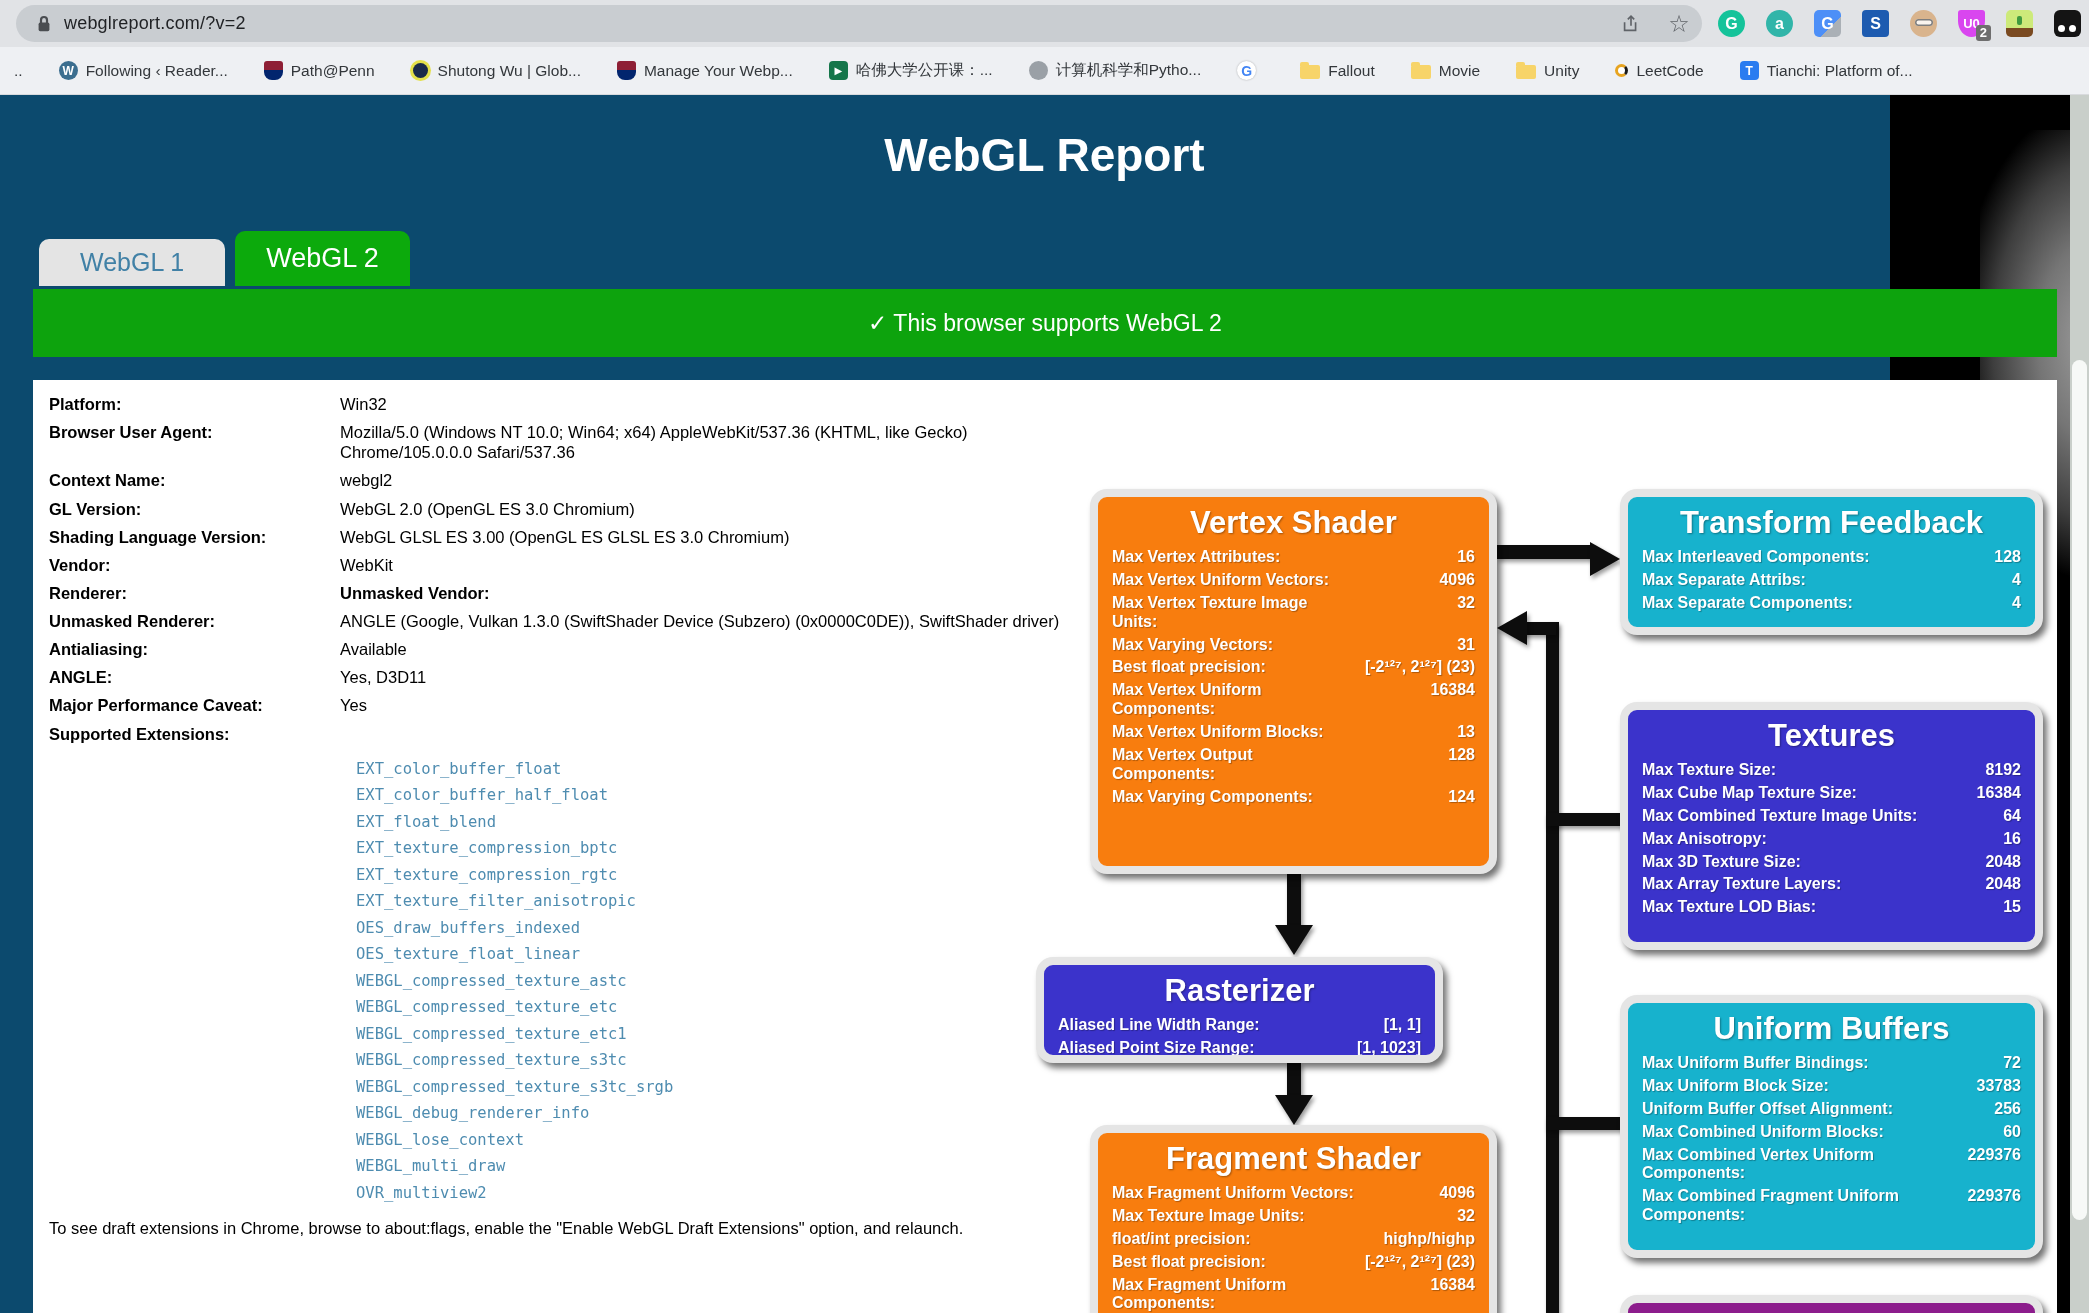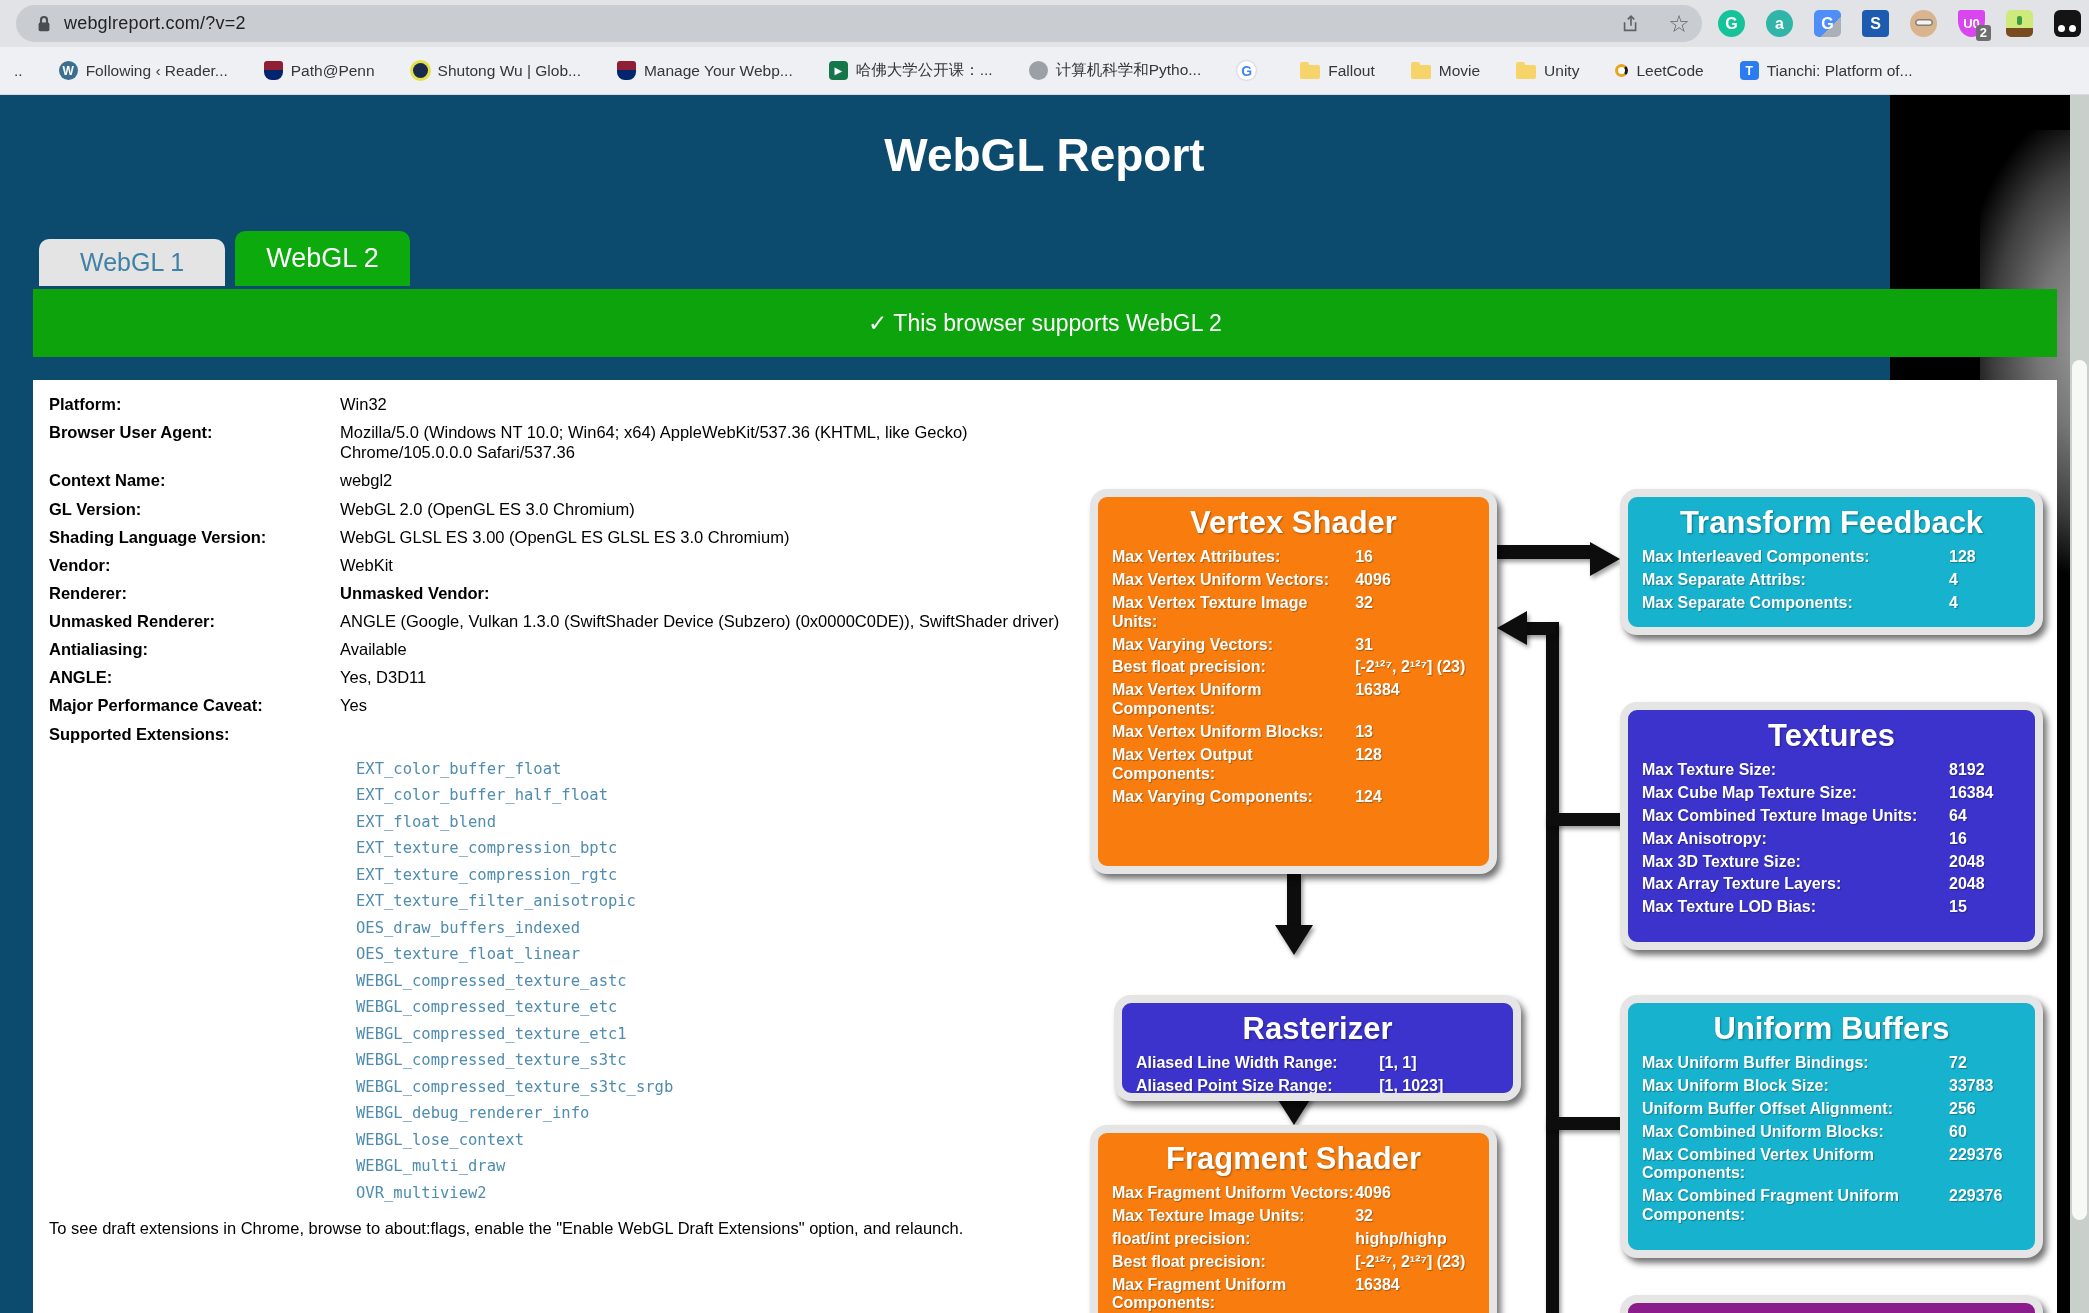--- a/index.html
+++ b/index.html
@@ -69,30 +69,30 @@
   .ahead-right { border-top:17px solid transparent; border-bottom:17px solid transparent; border-left:30px solid #0d0d0d; }
   .ahead-left  { border-top:17px solid transparent; border-bottom:17px solid transparent; border-right:30px solid #0d0d0d; }
   .ahead-down  { border-left:19px solid transparent; border-right:19px solid transparent; border-top:30px solid #0d0d0d; }
 
   .diagram-box { position:absolute; z-index:4; border:8px solid #e5e5e5; border-radius:17px; box-shadow:4px 5px 6px rgba(0,0,0,.55); padding:6px 14px 10px; overflow:hidden; }
   .box-title { text-align:center; color:#fff; font-size:31px; font-weight:bold; margin:2px 0 7px; text-shadow:1px 1px 2px rgba(0,0,0,.35); }
   .box-row { display:grid; margin:4px 0; }
   .col-left  .box-row { grid-template-columns:67% 33%; }
   .col-right .box-row { grid-template-columns:81% 19%; }
   .box-label { color:#fff; font-weight:bold; font-size:16px; line-height:1.18; text-shadow:1px 1px 1px rgba(0,0,0,.3); }
-  .box-value { color:#fff; font-weight:bold; font-size:16px; line-height:1.18; text-shadow:1px 1px 1px rgba(0,0,0,.3); }
+  .box-value { color:#fff; font-weight:bold; font-size:16px; line-height:1.18; text-shadow:1px 1px 1px rgba(0,0,0,.3);text-align:right; }
   .variant-orange { background:#f87d0e; }
   .variant-cyan   { background:#17b2cd; }
   .variant-blue   { background:#3b33cb; }
   .variant-purple { background:#8c1c8c; }
 
   #box-vertex_shader      { left:1090px; top:394px; width:407px; height:385px; }
   #box-transform_feedback { left:1620px; top:394px; width:423px; height:146px; }
   #box-textures           { left:1620px; top:607px; width:423px; height:248px; }
-  #box-rasterizer         { left:1114px; top:862px; width:407px; height:106px;margin-top:38px; }
+  #box-rasterizer         { left:1036px; top:862px; width:407px; height:106px; }
   #box-uniform_buffers    { left:1620px; top:900px; width:423px; height:263px; }
   #box-fragment_shader    { left:1090px; top:1030px; width:407px; height:380px; }
   #box-framebuffer        { left:1620px; top:1200px; width:423px; height:210px; }
 
   
   #arr-vs-tf      { left:1497px; top:450px; width:95px;  height:14px; }
   #arr-vs-tf-head { left:1590px; top:447px; }
   #arr-trunk      { left:1546px; top:527px; width:13px;  height:786px; }
   #arr-into-vs    { left:1520px; top:527px; width:36px;  height:13px; }
   #arr-into-vs-head { left:1497px; top:516px; }

